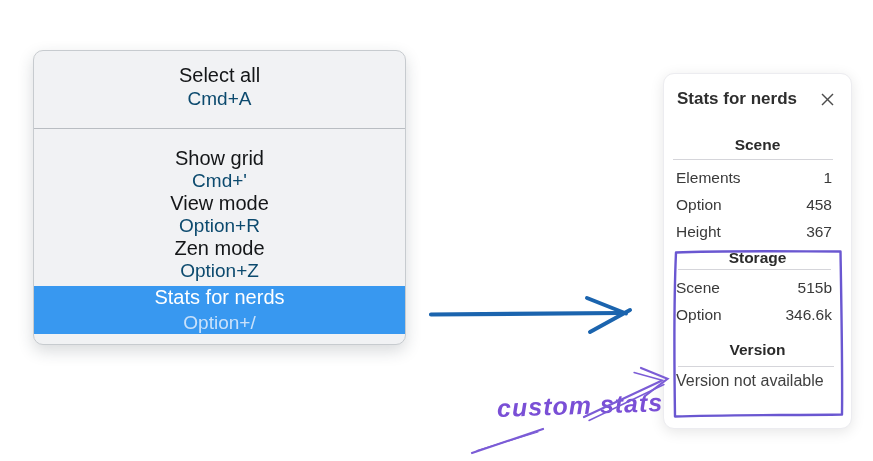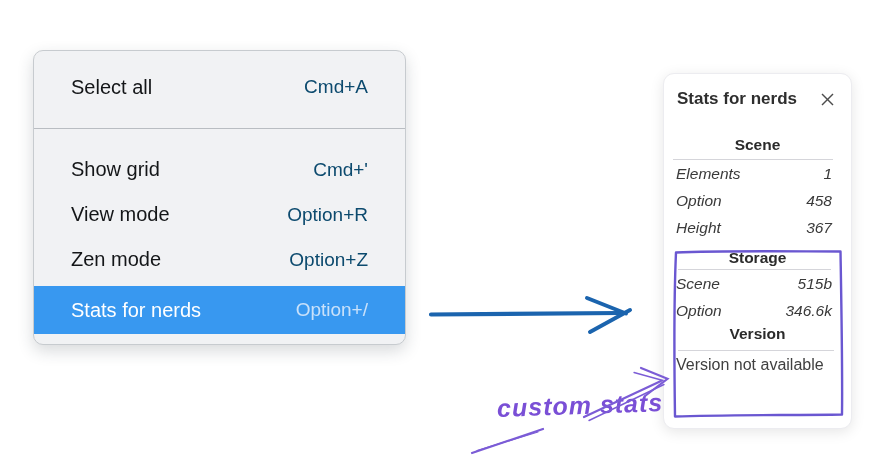--- a/index.html
+++ b/index.html
@@ -11,21 +11,21 @@
 
   
   .menu {
     position:absolute; left:33px; top:50px; width:373px; height:295px;
     background:#f1f2f4; border:1px solid #c7cbcf; border-radius:10px;
     box-shadow:0 6px 16px rgba(40,50,60,.18);
     padding-top:13px; font-size:20px; color:#141618;
   }
   .menu-row {
     height:45px; display:flex; align-items:center; justify-content:space-between;
-    padding:0 37px; cursor:default;
+    padding:0 37px; cursor:default;flex-direction:column;
   }
   .menu-row.first { height:46px; }
   .menu-row .shortcut { color:#0c4a6e; font-size:19px; }
   .menu-divider { height:1px; background:#b9bdc2; margin-top:18px; margin-bottom:18px; }
   .menu-row.highlight {
     margin-top:4px; height:48px; background:#3898f0; color:#ffffff;
   }
   .menu-row.highlight .shortcut { color:#c9e1fa; }
 
   
@@ -34,28 +34,28 @@
     background:#ffffff; border:1px solid #ececf0; border-radius:11px;
     box-shadow:0 3px 14px rgba(0,0,0,.10);
     padding-top:15px; font-size:15.5px; color:#3a3a3a;
   }
   .sp-head { display:flex; align-items:center; justify-content:space-between; padding:0 15px 0 13px; height:20px; }
   .sp-title { font-weight:bold; font-size:17px; color:#2e2e2e; }
   .sp-close { width:18px; height:18px; display:flex; align-items:center; justify-content:center; cursor:pointer; }
   .sp-sec-h { text-align:center; font-weight:bold; font-size:15.5px; color:#2b2b2b; height:19px; line-height:19px; }
   .sp-sec-h.scene   { margin-top:26px; }
   .sp-sec-h.storage { margin-top:7px; }
-  .sp-sec-h.version { }
+  .sp-sec-h.version { margin-top:16px; }
   .sp-line { border:0; border-top:1px solid #d5d5da; }
   .sp-line.l1 { margin:5px 18px 0 9px; }
   .sp-line.l2 { margin:2px 20px 0 14px; }
   .sp-line.l3 { margin:7px 17px 0 14px; }
   .sp-row {
-    display:flex; align-items:center; justify-content:space-between;
-    height:27px; padding:0 19px 0 12px;font-style:italic;
+    display:flex; align-items:flex-end; justify-content:space-between;
+    height:27px; padding:0 19px 0 12px;
   }
   .sp-note { height:27px; display:flex; align-items:center; padding:0 0 0 12px; font-size:16px; color:#404040; white-space:nowrap; }
 
   
   .annotation-text {
     position:absolute; left:497px; top:391px;
     font-family:"Liberation Sans", cursive;
     font-size:25px; font-style:italic; font-weight:bold;
     color:#7a4fd6; letter-spacing:1px; transform:rotate(-2deg);
     white-space:nowrap;

